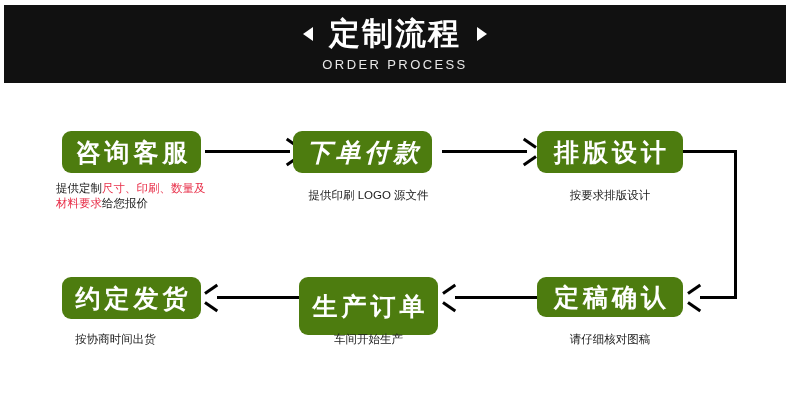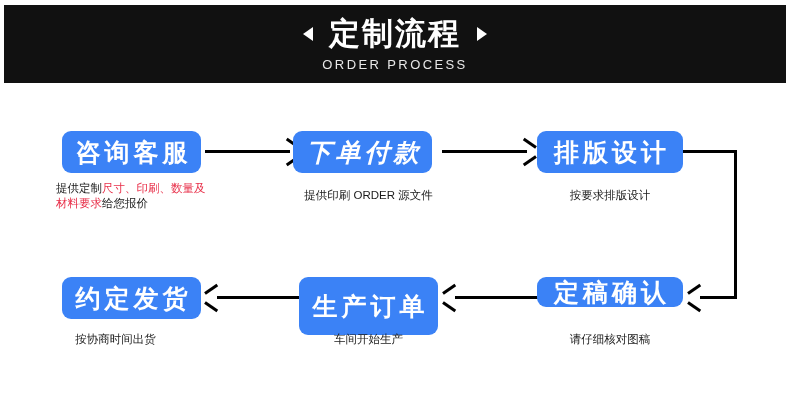--- a/index.html
+++ b/index.html
@@ -71,21 +71,21 @@
   .flow {
     position: absolute;
     left: 0;
     top: 83px;
     width: 790px;
     height: 317px;
   }
 
   .node {
     position: absolute;
-    background: #3b82f6;
+    background: #4d7c0f;
     border-radius: 9px;
     display: flex;
     align-items: center;
     justify-content: center;
     box-sizing: border-box;
   }
   .node-label {
     color: #ffffff;
     font-size: 25px;
     font-weight: bold;
@@ -101,21 +101,21 @@
     font-size: 11.5px;
     line-height: 15px;
     text-align: center;
   }
   .caption .hl { color: #e8304a; }
 
   
   .n1 { left: 62px;  top: 48px;  width: 139px; height: 42px; }
   .n2 { left: 293px; top: 48px;  width: 139px; height: 42px; font-style: italic; }
   .n3 { left: 537px; top: 48px;  width: 146px; height: 42px; }
-  .n4 { left: 537px; top: 194px; width: 146px; height: 30px; }
+  .n4 { left: 537px; top: 194px; width: 146px; height: 40px; }
   .n5 { left: 299px; top: 194px; width: 139px; height: 58px; }
   .n6 { left: 62px;  top: 194px; width: 139px; height: 42px; }
 
   
   .c1 { left: 50px;  top: 98px;  width: 165px; text-align: left; padding-left: 6px; box-sizing: border-box; }
   .c2 { left: 299px; top: 105px; width: 139px; }
   .c3 { left: 537px; top: 105px; width: 146px; }
   .c4 { left: 537px; top: 249px; width: 146px; }
   .c5 { left: 299px; top: 249px; width: 139px; }
   .c6 { left: 46px;  top: 249px; width: 139px; }
@@ -199,21 +199,21 @@
   <div class="node n1">
     <span class="node-label">咨询客服</span>
   </div>
   <div class="caption c1">
     <span>提供定制</span><span class="hl">尺寸、印刷、数量及材料要求</span><span>给您报价</span>
   </div>
 
   <div class="node n2">
     <span class="node-label">下单付款</span>
   </div>
-  <div class="caption c2">提供印刷 ORDER 源文件</div>
+  <div class="caption c2">提供印刷 LOGO 源文件</div>
 
   <div class="node n3">
     <span class="node-label">排版设计</span>
   </div>
   <div class="caption c3">按要求排版设计</div>
 
   <div class="node n4">
     <span class="node-label">定稿确认</span>
   </div>
   <div class="caption c4">请仔细核对图稿</div>

